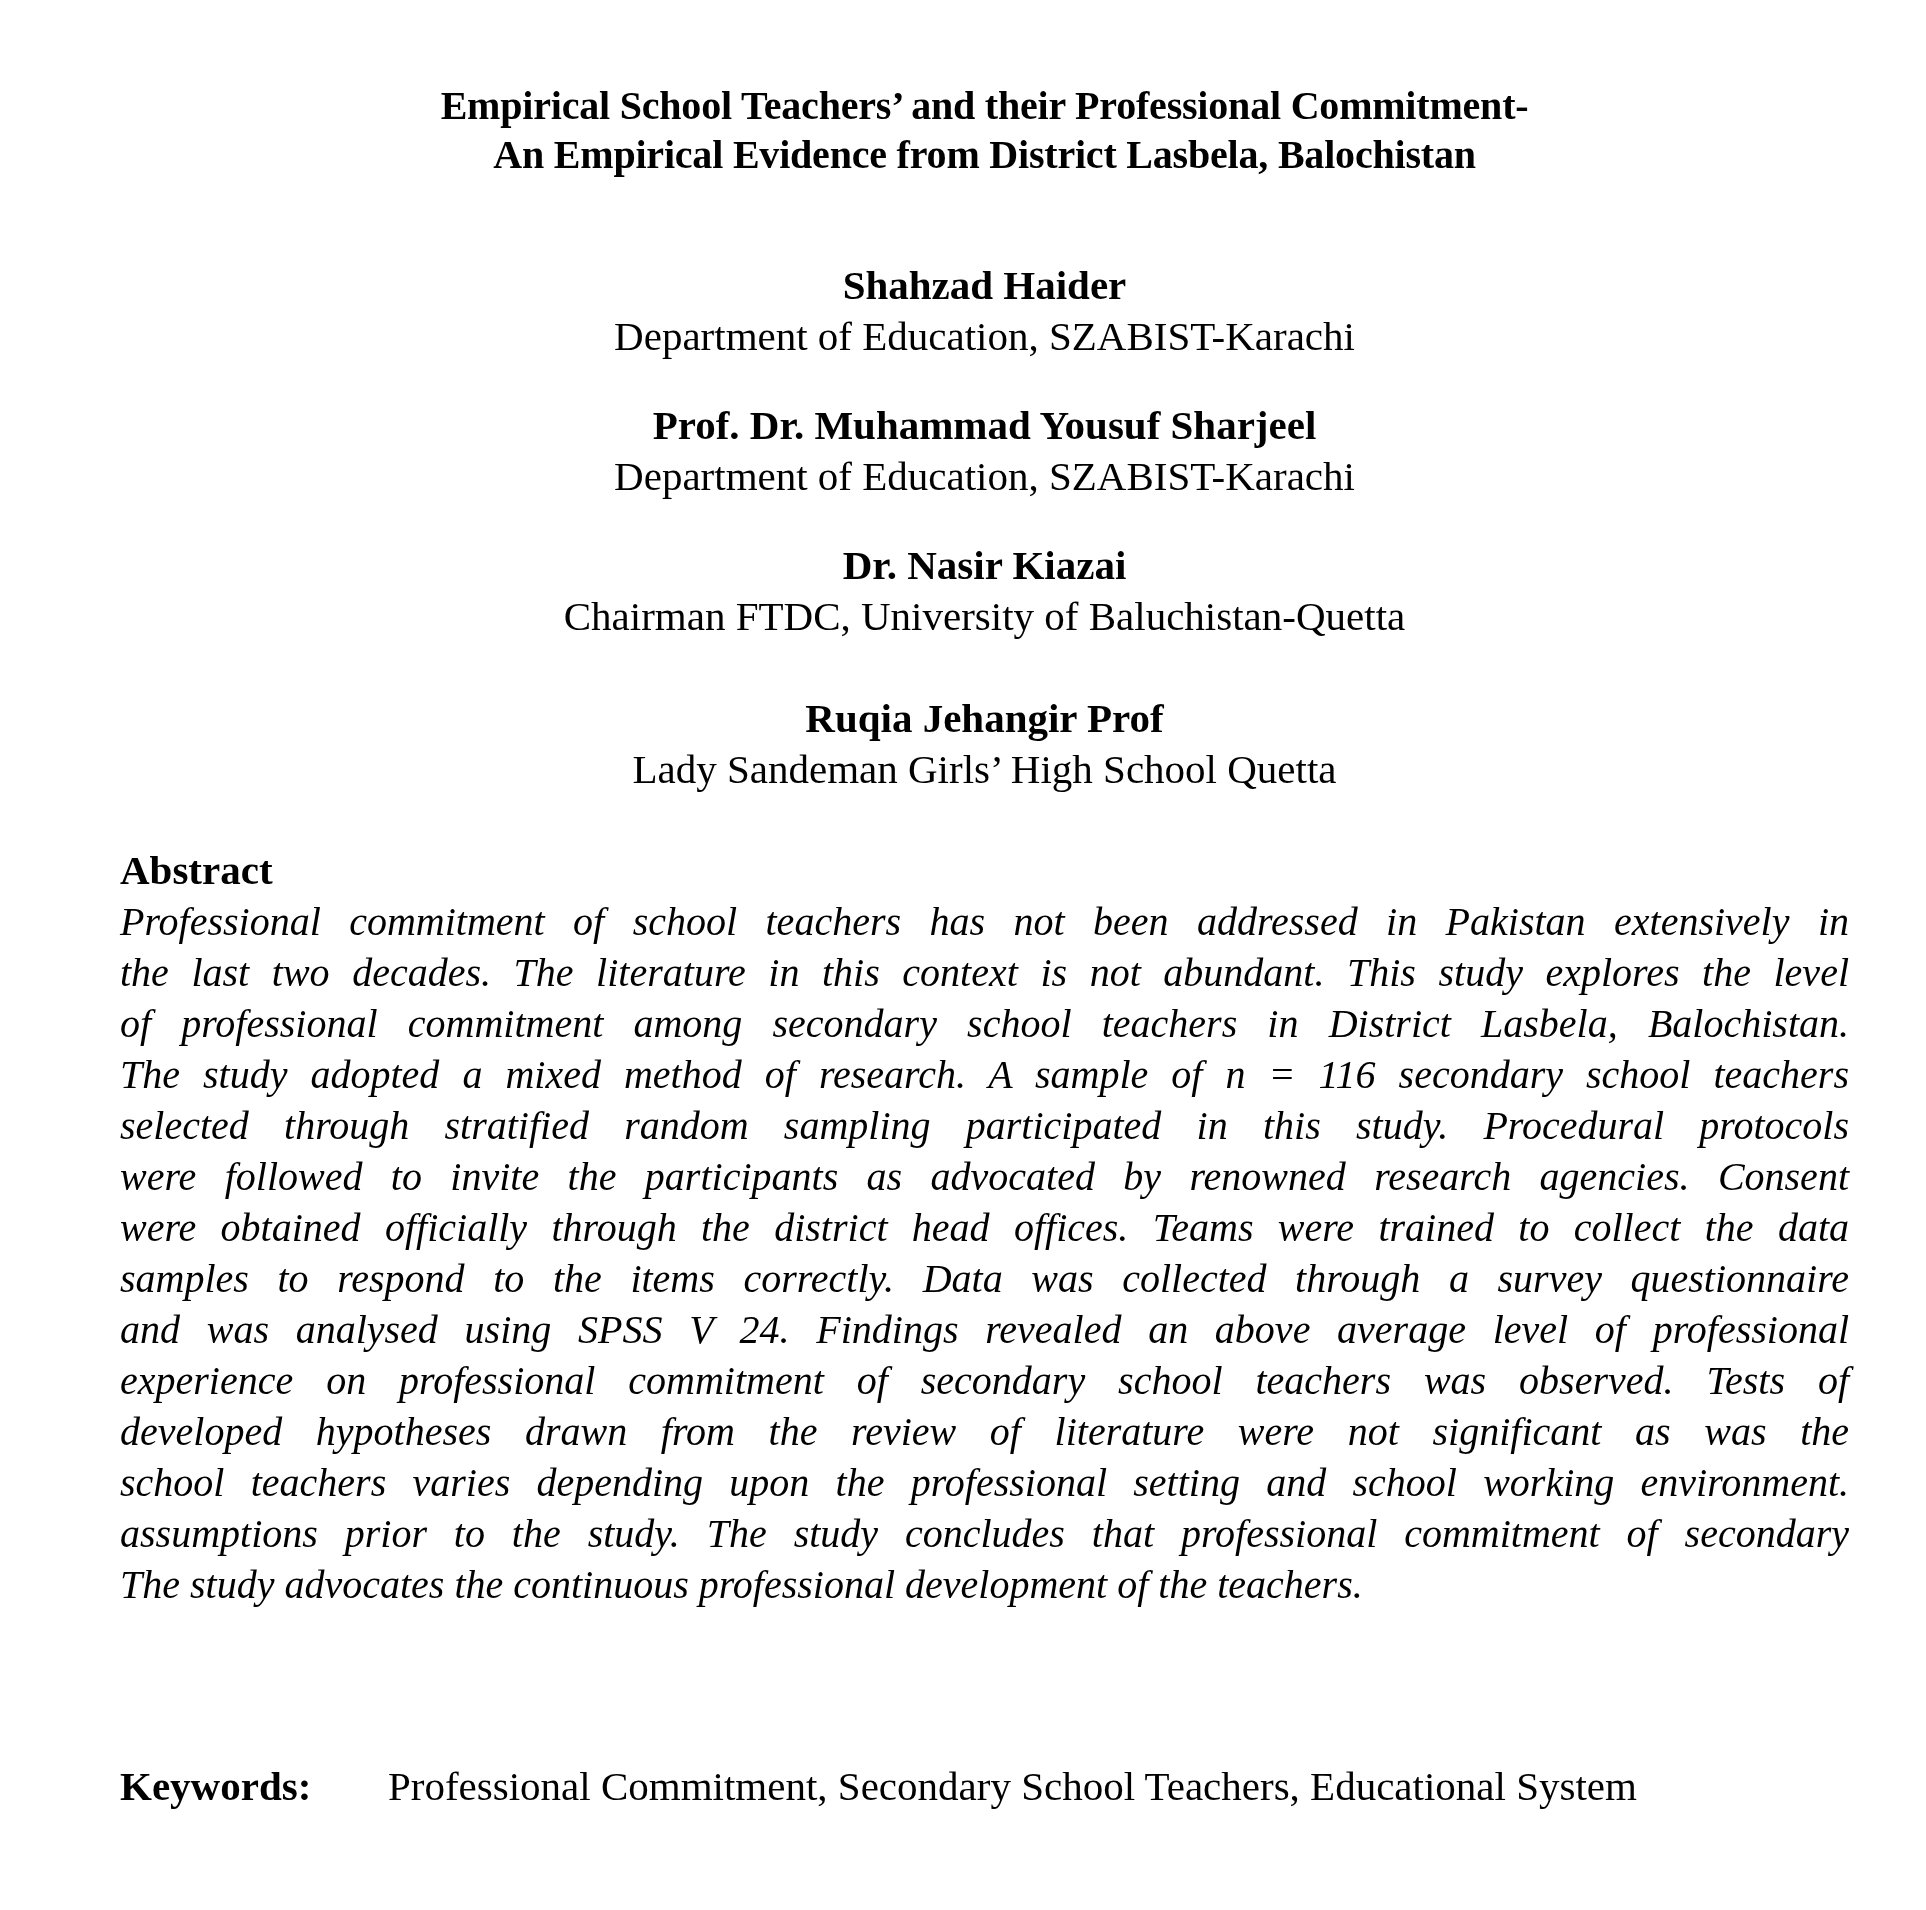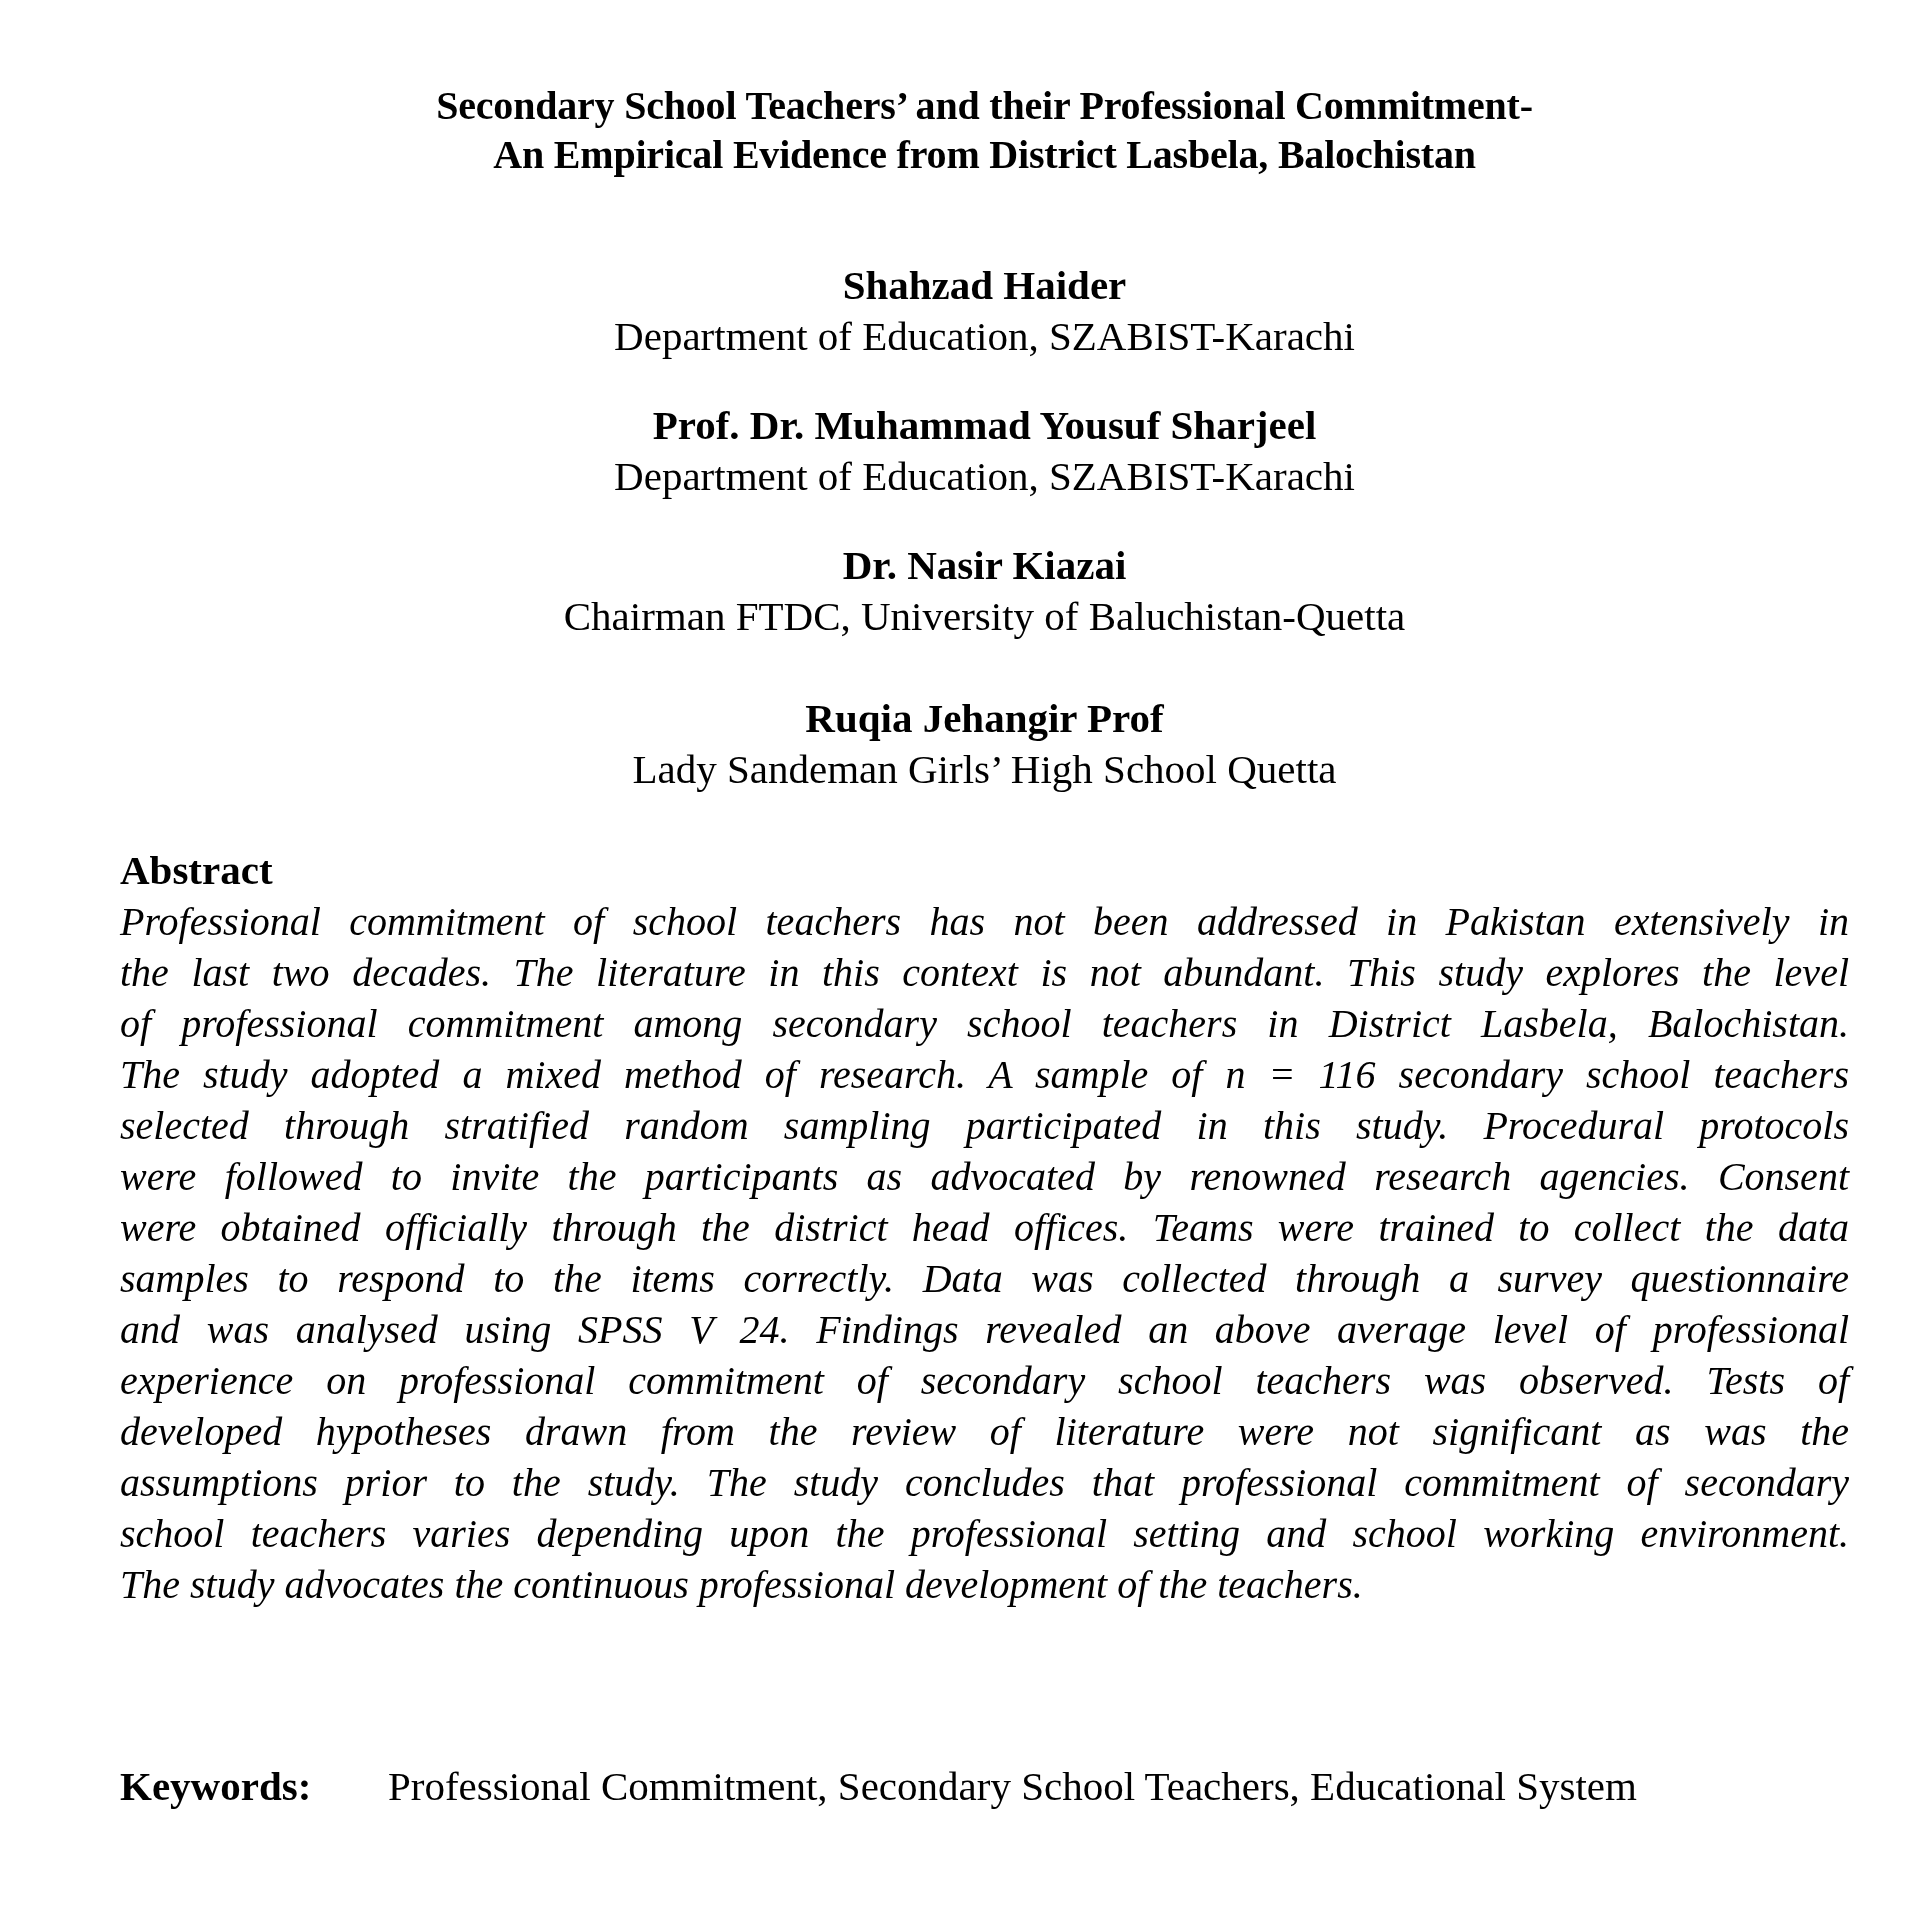--- a/index.html
+++ b/index.html
@@ -96,21 +96,21 @@
       display: inline-block;
       width: 268px;
     }
   </style>
 </head>
 <body>
 
 <div class="page">
 
   <h1 class="title" style="margin:0;">
-    <span class="line">Secondary School Teachers’ and their Professional Commitment-</span>
+    <span class="line">Empirical School Teachers’ and their Professional Commitment-</span>
     <span class="line">An Empirical Evidence from District Lasbela, Balochistan</span>
   </h1>
 
   <div class="author-block a1">
     <span class="author-name">Shahzad Haider</span>
     <span class="author-aff">Department of Education, SZABIST-Karachi</span>
   </div>
 
   <div class="author-block a2">
     <span class="author-name">Prof. Dr. Muhammad Yousuf Sharjeel</span>
@@ -134,22 +134,22 @@
     <span class="ln">the last two decades. The literature in this context is not abundant. This study explores the level</span>
     <span class="ln">of professional commitment among secondary school teachers in District Lasbela, Balochistan.</span>
     <span class="ln">The study adopted a mixed method of research. A sample of n = 116 secondary school teachers</span>
     <span class="ln">selected through stratified random sampling participated in this study. Procedural protocols</span>
     <span class="ln">were followed to invite the participants as advocated by renowned research agencies. Consent</span>
     <span class="ln">were obtained officially through the district head offices.  Teams were trained to collect the data</span>
     <span class="ln">samples to respond to the items correctly. Data was collected through a survey questionnaire</span>
     <span class="ln">and was analysed using SPSS V 24. Findings revealed an above average level of professional</span>
     <span class="ln">experience on professional commitment of secondary school teachers was observed. Tests of</span>
     <span class="ln">developed hypotheses drawn from the review of literature were not significant as was the</span>
+    <span class="ln">school teachers varies depending upon the professional setting and school working environment.</span>
     <span class="ln">assumptions prior to the study. The study concludes that professional commitment of secondary</span>
-    <span class="ln">school teachers varies depending upon the professional setting and school working environment.</span>
     <span class="ln last">The study advocates the continuous professional development of the teachers.</span>
   </div>
 
   <div class="keywords">
     <span class="label">Keywords:</span><span class="value">Professional Commitment, Secondary School Teachers, Educational System</span>
   </div>
 
 </div>
 
 

